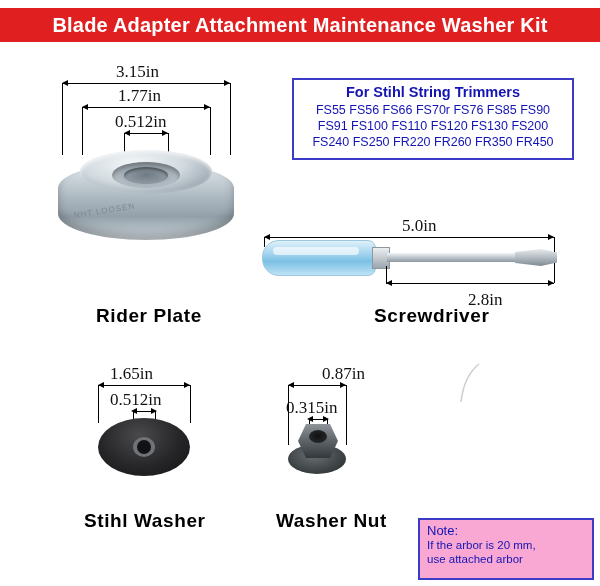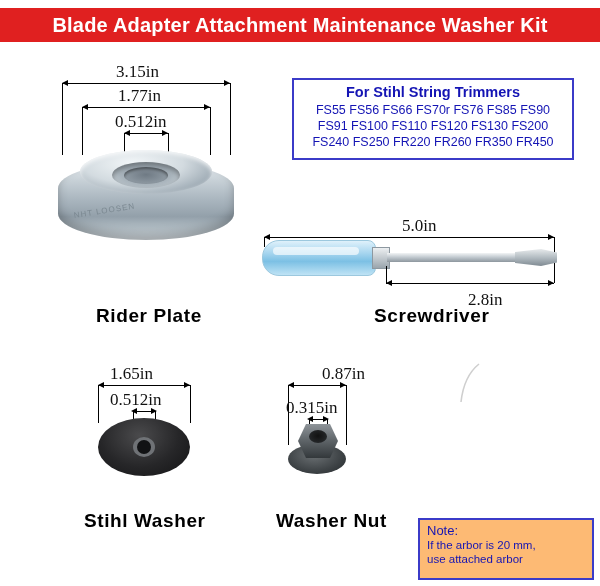--- a/index.html
+++ b/index.html
@@ -96,21 +96,21 @@
   }
 
   
   .note-box {
     position: absolute;
     left: 418px;
     top: 518px;
     width: 176px;
     height: 62px;
     border: 2px solid #3b3bc8;
-    background: #fdba74;
+    background: #f9a8d4;
     box-sizing: border-box;
     padding: 3px 7px;
   }
   .note-title {
     font-size: 13px;
     color: #1414b4;
     font-weight: normal;
   }
   .note-line {
     font-size: 11.5px;

